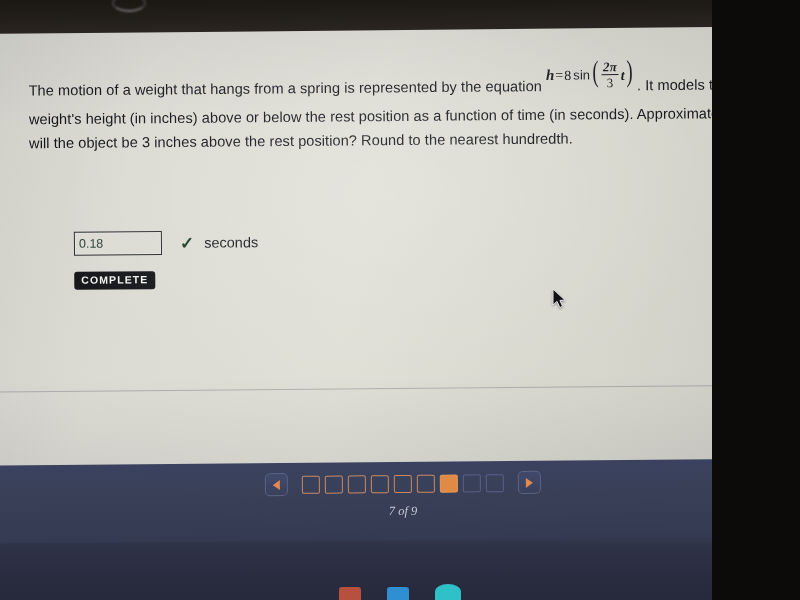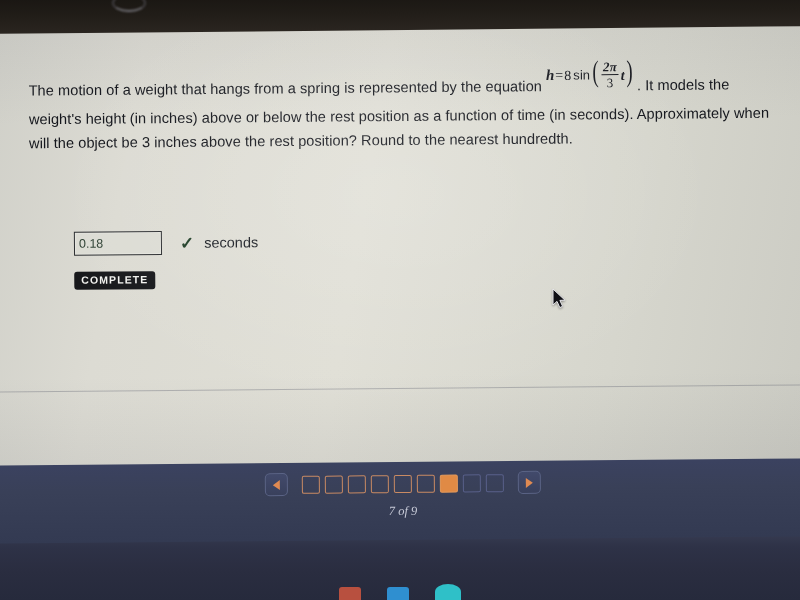--- a/index.html
+++ b/index.html
@@ -12,21 +12,21 @@
     height: 600px;
     overflow: hidden;
     font-family: "Liberation Sans", sans-serif;
     position: relative;
   }
 
   
   #photo {
     position: absolute;
     inset: 0;
-    width: 800px;
+    width: 712px;
     height: 600px;
     overflow: hidden;
     background: #141210;
   }
 
   
   .bezel-top {
     position: absolute;
     left: -20px;
     top: -14px;

